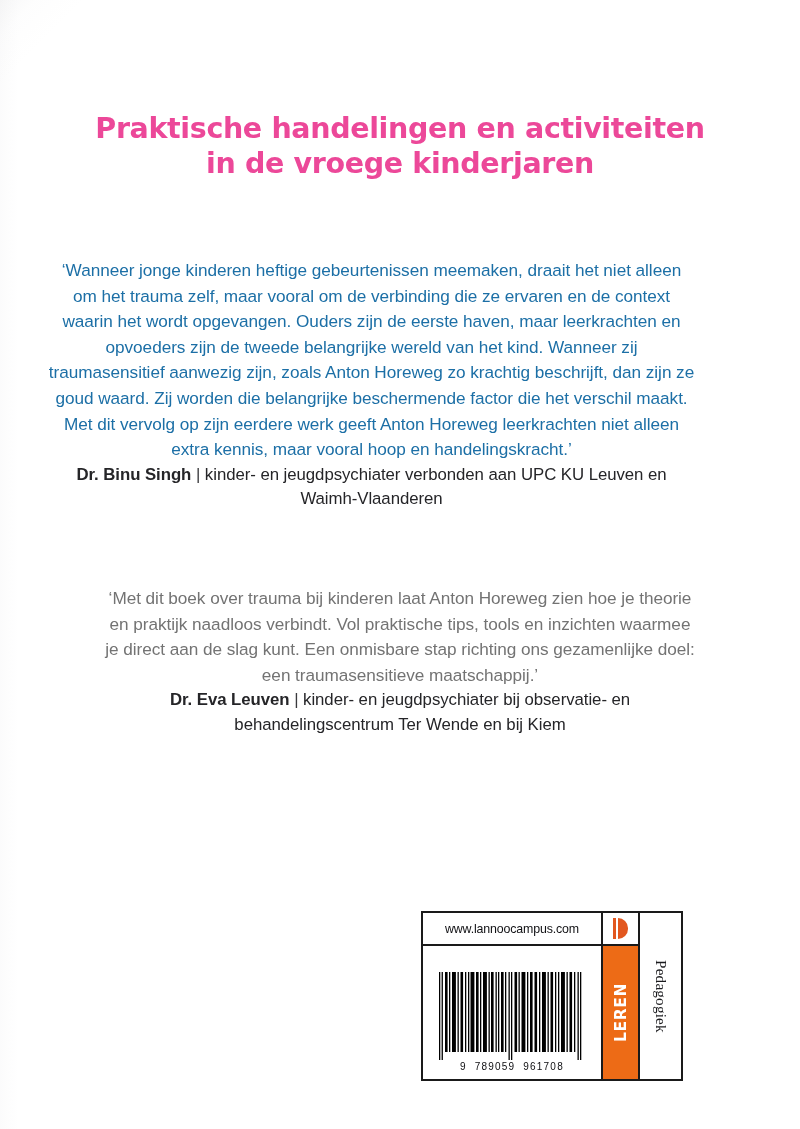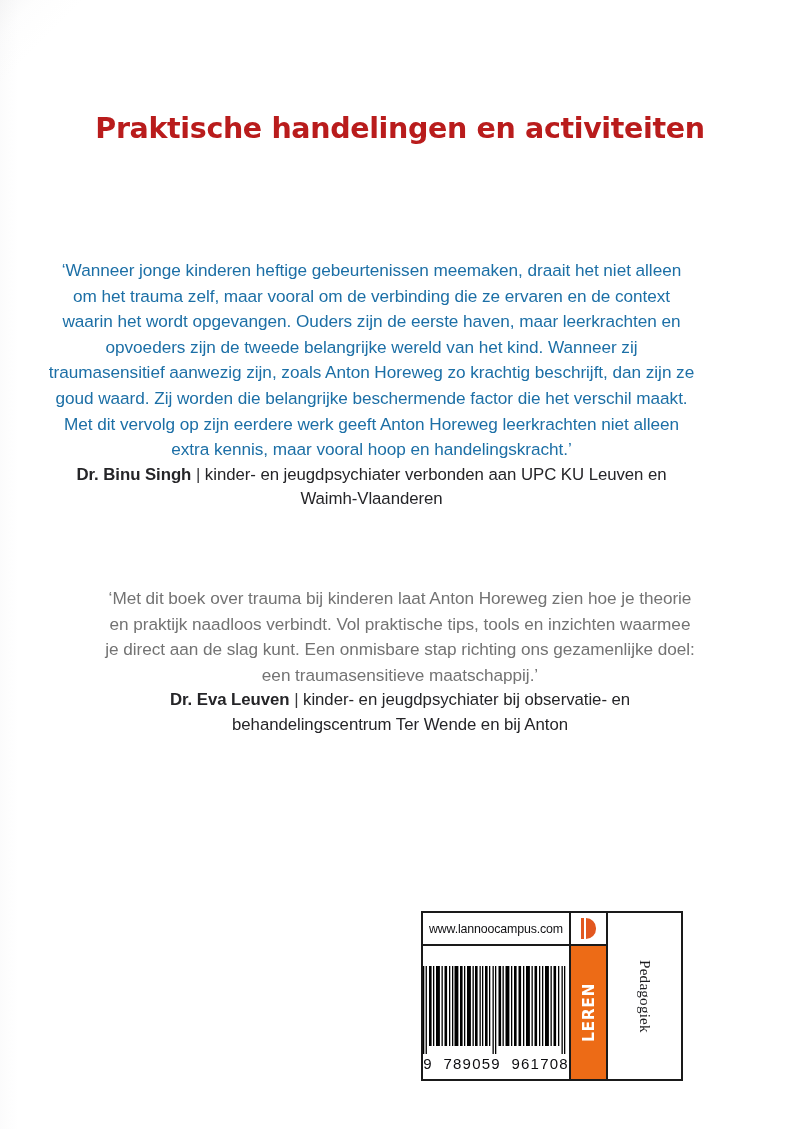--- a/index.html
+++ b/index.html
@@ -36,21 +36,21 @@
   .title-block {
     position: absolute;
     left: 0;
     right: 0;
     top: 112px;
     text-align: center;
     padding: 0 70px;
     box-sizing: border-box;
   }
   .title-line {
-    color: #b91c1c;
+    color: #ec4899;
     font-family: "DejaVu Sans", sans-serif;
     font-weight: bold;
     font-size: 28.5px;
     line-height: 34.5px;
     letter-spacing: -0.35px;
     white-space: nowrap;
   }
 
   
   .quote-block {
@@ -90,21 +90,21 @@
     top: 911px;
     width: 262px;
     height: 170px;
     box-sizing: border-box;
     border: 2.5px solid #1a1a1a;
     background: #ffffff;
     display: flex;
     flex-direction: row;
   }
   .bc-left {
-    width: 148px;
+    width: 180px;
     display: flex;
     flex-direction: column;
     border-right: 2.5px solid #1a1a1a;
     box-sizing: border-box;
   }
   .bc-url {
     height: 33px;
     flex: none;
     border-bottom: 2.5px solid #1a1a1a;
     display: flex;
@@ -125,21 +125,21 @@
     padding: 0 8px 7px 8px;
     box-sizing: border-box;
   }
   .bars {
     width: 146px;
     height: 88px;
     display: block;
   }
   .isbn-digits {
     font-family: "Liberation Sans", sans-serif;
-    font-size: 15px;
+    font-size: 10px;
     font-weight: normal;
     color: #0d0d10;
     letter-spacing: 1.2px;
     margin-top: 1px;
     white-space: pre;
   }
 
   .bc-mid {
     width: 37px;
     display: flex;
@@ -208,33 +208,34 @@
 </style>
 </head>
 <body>
 
 <div class="page">
 
   <div class="paper-shade"></div>
 
   <div class="title-block">
     <div class="title-line">Praktische handelingen en activiteiten</div>
+    <div class="title-line">in de vroege kinderjaren</div>
   </div>
 
   <div class="quote-block quote-blue">
     <div class="quote-text">‘Wanneer jonge kinderen heftige gebeurtenissen meemaken, draait het niet alleen om het trauma zelf, maar vooral om de verbinding die ze ervaren en de context waarin het wordt opgevangen. Ouders zijn de eerste haven, maar leerkrachten en opvoeders zijn de tweede belangrijke wereld van het kind. Wanneer zij traumasensitief aanwezig zijn, zoals Anton Horeweg zo krachtig beschrijft, dan zijn ze goud waard. Zij worden die belangrijke beschermende factor die het verschil maakt. Met dit vervolg op zijn eerdere werk geeft Anton Horeweg leerkrachten niet alleen extra kennis, maar vooral hoop en handelingskracht.’</div>
     <div class="attribution">
       <span class="who">Dr. Binu Singh</span><span class="sep"> | </span><span>kinder- en jeugdpsychiater verbonden aan UPC KU Leuven en Waimh-Vlaanderen</span>
     </div>
   </div>
 
   <div class="quote-block quote-green">
     <div class="quote-text">‘Met dit boek over trauma bij kinderen laat Anton Horeweg zien hoe je theorie en praktijk naadloos verbindt. Vol praktische tips, tools en inzichten waarmee je direct aan de slag kunt. Een onmisbare stap richting ons gezamenlijke doel: een traumasensitieve maatschappij.’</div>
     <div class="attribution">
-      <span class="who">Dr. Eva Leuven</span><span class="sep"> | </span><span>kinder- en jeugdpsychiater bij observatie- en behandelingscentrum Ter Wende en bij Anton</span>
+      <span class="who">Dr. Eva Leuven</span><span class="sep"> | </span><span>kinder- en jeugdpsychiater bij observatie- en behandelingscentrum Ter Wende en bij Kiem</span>
     </div>
   </div>
 
   <div class="barcode-block">
 
     <div class="bc-left">
       <div class="bc-url">www.lannoocampus.com</div>
       <div class="bc-code-area">
         <svg class="bars" viewBox="0 0 146 88" preserveAspectRatio="none">
           <g fill="#000000">

